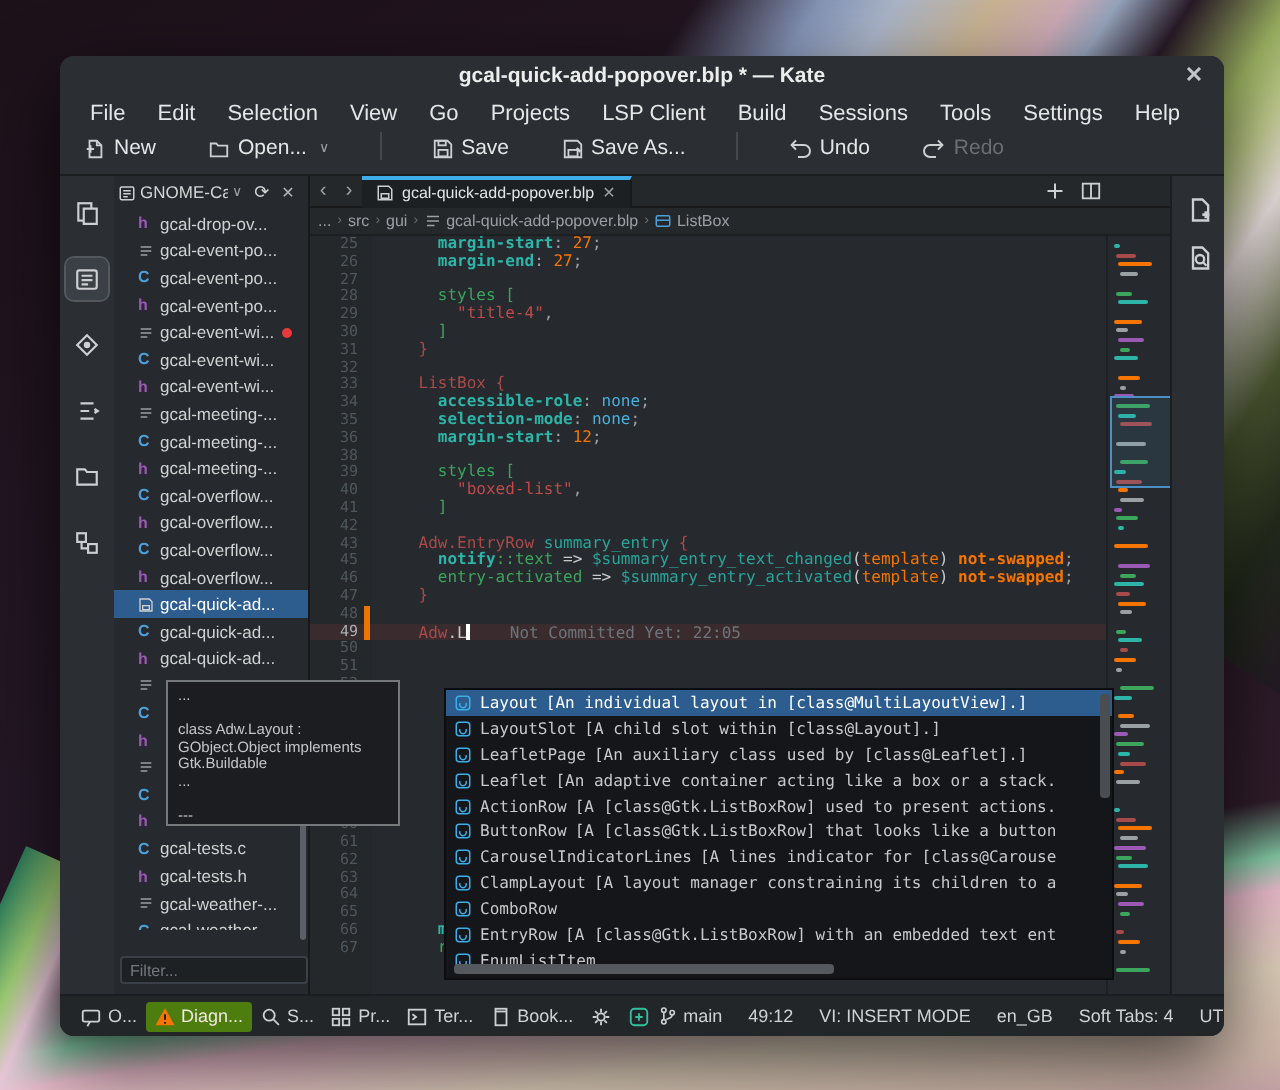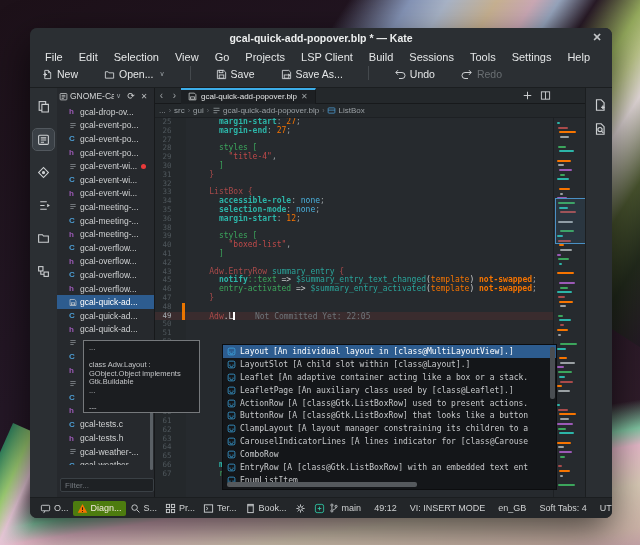--- a/index.html
+++ b/index.html
@@ -63,21 +63,21 @@
   .tab .x{color:#9a9fa2;font-size:8px;}
   .tabrow-right{margin-left:auto;display:flex;align-items:center;gap:8px;padding-right:34px;color:#c2c5c7;}
   .crumbs{position:absolute;left:0;top:16px;width:100%;height:14px;background:#24282b;display:flex;align-items:center;gap:3px;
     padding-left:4px;font-size:8px;color:#9aa0a4;box-sizing:border-box;border-bottom:1px solid #1d2023;}
   .crumbs .sep{color:#676d71;font-size:7px;}
   .crumb{display:flex;align-items:center;gap:2px;white-space:nowrap;}
 
   .code{position:absolute;left:0;top:30px;width:100%;height:379px;overflow:hidden;
     font-family:"DejaVu Sans Mono",monospace;font-size:8px;}
   .code-line{position:relative;height:8.8px;line-height:8.8px;white-space:pre;}
-  .code-line .ln{position:absolute;left:0;top:0;width:24px;text-align:center;color:#4f575c;font-size:7.5px;}
+  .code-line .ln{position:absolute;left:0;top:0;width:24px;text-align:right;color:#4f575c;font-size:7.5px;}
   .code-line.cur .ln{color:#a7afb4;}
   .code-line .mod{position:absolute;left:27px;top:0;width:2.5px;height:100%;background:#ea7500;}
   .code-line .txt{position:absolute;left:35px;top:0;}
   .code-line.cur{background:#3a2c2e;}
   .gutterbg{position:absolute;left:0;top:30px;width:31px;height:379px;background:#24282b;}
   .cursor{display:inline-block;width:1.5px;height:8px;background:#ffffff;vertical-align:-1px;}
   .blame{color:#6e757a;margin-left:20px;}
   .c-p{color:#2cb5a8;font-weight:bold}.c-o{color:#9aa0a3}.c-n{color:#f67400}
   .c-s{color:#bf4a4a}.c-g{color:#3ca55c}.c-t{color:#a94a4a}.c-f{color:#2aa49a}
   .c-v{color:#4ab0dc;font-weight:normal}.c-b{color:#f67400;font-weight:bold}.c-c{color:#c8cacb}
@@ -634,72 +634,72 @@
         <span>LayoutSlot </span>
         <span>[A child slot within [class@Layout].]</span>
       </div>
       <div class="comp-row">
         <span class="icon">
           <svg width="9" height="9" viewBox="0 0 12 12" fill="none" stroke="#cdd0d2" stroke-width="1">
             <rect x="1.5" y="1.5" width="9" height="9" rx="2" stroke="#3daee9"></rect>
             <path d="M4 6a2.2 2.2 0 1 0 4 0" stroke="#3daee9"></path>
           </svg>
         </span>
+        <span>LeafletPage </span>
+        <span>[An auxiliary class used by [class@Leaflet].]</span>
+      </div>
+      <div class="comp-row">
+        <span class="icon">
+          <svg width="9" height="9" viewBox="0 0 12 12" fill="none" stroke="#cdd0d2" stroke-width="1">
+            <rect x="1.5" y="1.5" width="9" height="9" rx="2" stroke="#3daee9"></rect>
+            <path d="M4 6a2.2 2.2 0 1 0 4 0" stroke="#3daee9"></path>
+          </svg>
+        </span>
         <span>Leaflet </span>
         <span>[An adaptive container acting like a box or a stack.</span>
       </div>
       <div class="comp-row">
         <span class="icon">
           <svg width="9" height="9" viewBox="0 0 12 12" fill="none" stroke="#cdd0d2" stroke-width="1">
             <rect x="1.5" y="1.5" width="9" height="9" rx="2" stroke="#3daee9"></rect>
             <path d="M4 6a2.2 2.2 0 1 0 4 0" stroke="#3daee9"></path>
           </svg>
         </span>
-        <span>LeafletPage </span>
-        <span>[An auxiliary class used by [class@Leaflet].]</span>
-      </div>
-      <div class="comp-row">
-        <span class="icon">
-          <svg width="9" height="9" viewBox="0 0 12 12" fill="none" stroke="#cdd0d2" stroke-width="1">
-            <rect x="1.5" y="1.5" width="9" height="9" rx="2" stroke="#3daee9"></rect>
-            <path d="M4 6a2.2 2.2 0 1 0 4 0" stroke="#3daee9"></path>
-          </svg>
-        </span>
         <span>ActionRow </span>
         <span>[A [class@Gtk.ListBoxRow] used to present actions.</span>
       </div>
       <div class="comp-row">
         <span class="icon">
           <svg width="9" height="9" viewBox="0 0 12 12" fill="none" stroke="#cdd0d2" stroke-width="1">
             <rect x="1.5" y="1.5" width="9" height="9" rx="2" stroke="#3daee9"></rect>
             <path d="M4 6a2.2 2.2 0 1 0 4 0" stroke="#3daee9"></path>
           </svg>
         </span>
         <span>ButtonRow </span>
         <span>[A [class@Gtk.ListBoxRow] that looks like a button</span>
       </div>
       <div class="comp-row">
         <span class="icon">
           <svg width="9" height="9" viewBox="0 0 12 12" fill="none" stroke="#cdd0d2" stroke-width="1">
             <rect x="1.5" y="1.5" width="9" height="9" rx="2" stroke="#3daee9"></rect>
             <path d="M4 6a2.2 2.2 0 1 0 4 0" stroke="#3daee9"></path>
           </svg>
         </span>
+        <span>CarouselIndicatorLines </span>
+        <span>[A lines indicator for [class@Carouse</span>
+      </div>
+      <div class="comp-row">
+        <span class="icon">
+          <svg width="9" height="9" viewBox="0 0 12 12" fill="none" stroke="#cdd0d2" stroke-width="1">
+            <rect x="1.5" y="1.5" width="9" height="9" rx="2" stroke="#3daee9"></rect>
+            <path d="M4 6a2.2 2.2 0 1 0 4 0" stroke="#3daee9"></path>
+          </svg>
+        </span>
         <span>ClampLayout </span>
         <span>[A layout manager constraining its children to a</span>
-      </div>
-      <div class="comp-row">
-        <span class="icon">
-          <svg width="9" height="9" viewBox="0 0 12 12" fill="none" stroke="#cdd0d2" stroke-width="1">
-            <rect x="1.5" y="1.5" width="9" height="9" rx="2" stroke="#3daee9"></rect>
-            <path d="M4 6a2.2 2.2 0 1 0 4 0" stroke="#3daee9"></path>
-          </svg>
-        </span>
-        <span>CarouselIndicatorLines </span>
-        <span>[A lines indicator for [class@Carouse</span>
       </div>
       <div class="comp-row">
         <span class="icon">
           <svg width="9" height="9" viewBox="0 0 12 12" fill="none" stroke="#cdd0d2" stroke-width="1">
             <rect x="1.5" y="1.5" width="9" height="9" rx="2" stroke="#3daee9"></rect>
             <path d="M4 6a2.2 2.2 0 1 0 4 0" stroke="#3daee9"></path>
           </svg>
         </span>
         <span>ComboRow </span>
       </div>

